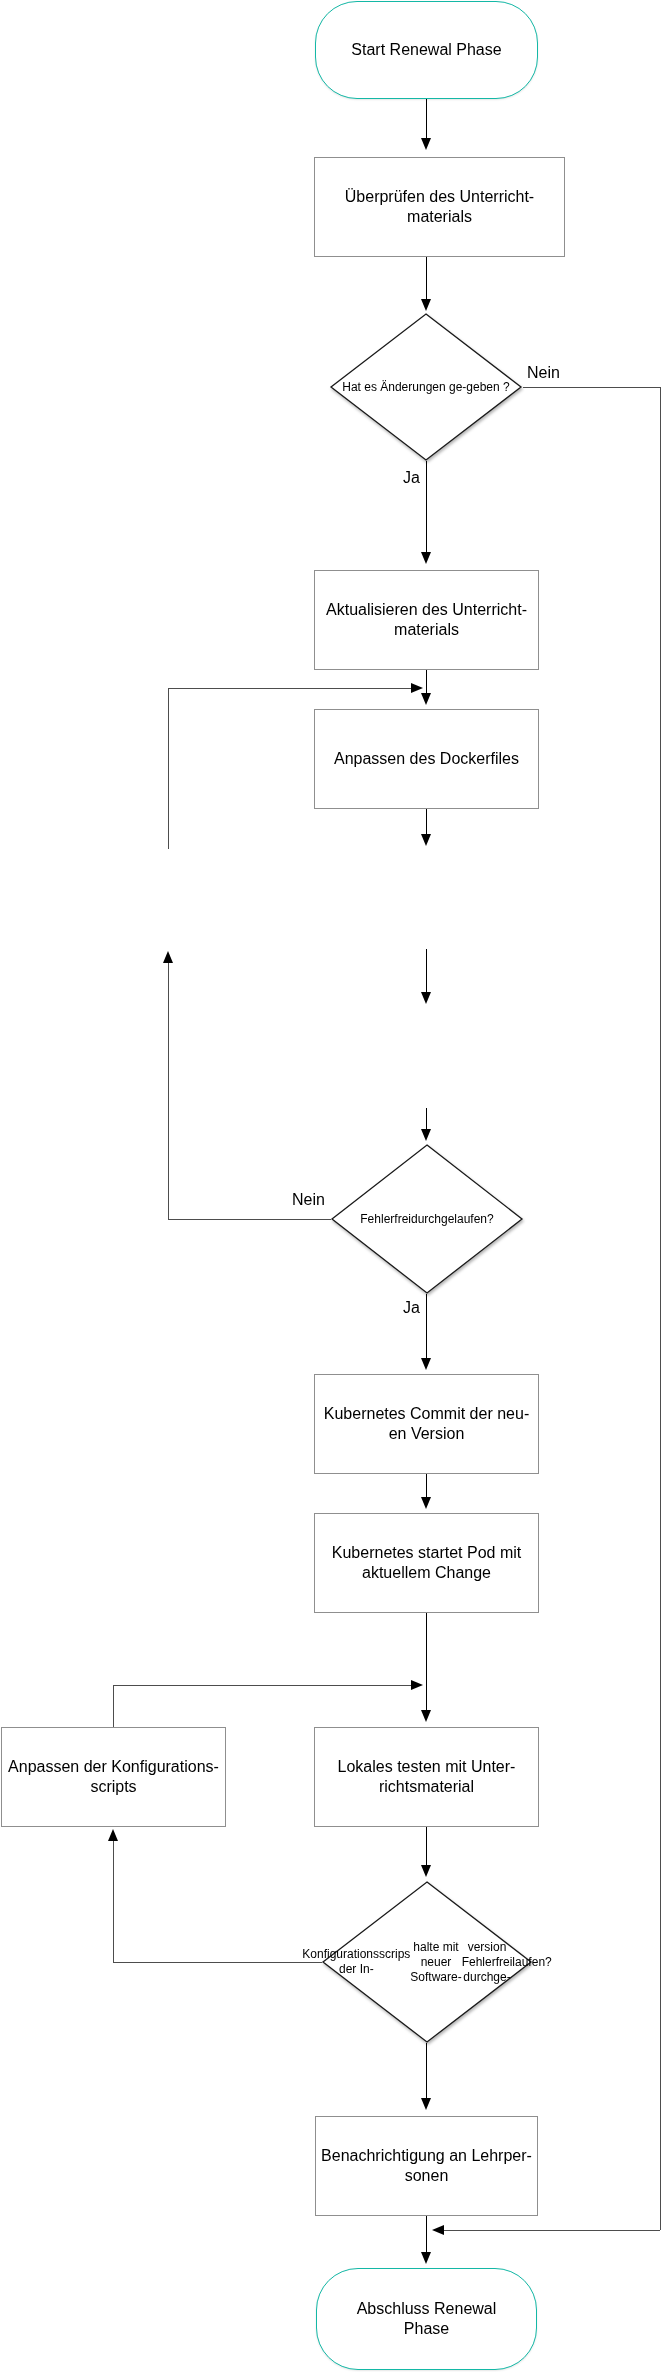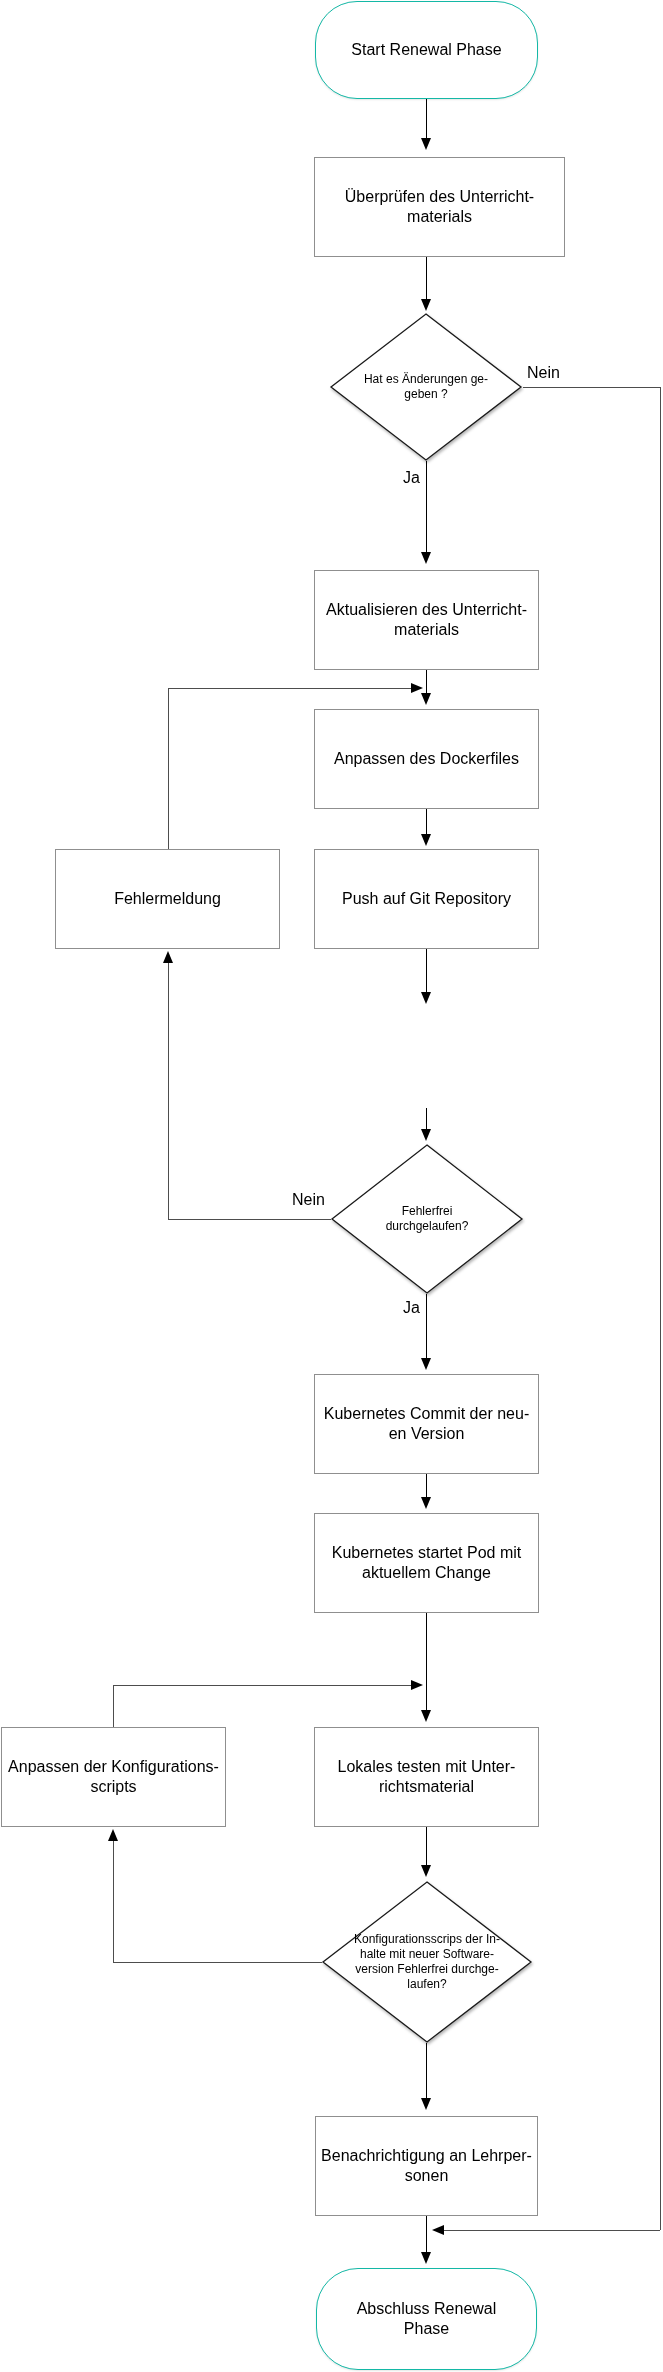--- a/index.html
+++ b/index.html
@@ -7,21 +7,21 @@
           font-family:"Liberation Sans",sans-serif;color:#000;overflow:hidden;}
   .node{position:absolute;display:flex;flex-direction:column;align-items:center;
         justify-content:center;text-align:center;font-size:16px;line-height:20px;
         box-sizing:border-box;background:#fff;}
   .rect{border:1px solid #8f8f8f;}
   .terminal{border:1px solid #14b8a6;border-radius:42px;box-shadow:0 1px 2px rgba(0,0,0,0.10);}
   .diamond{position:absolute;}
   .diamond svg{position:absolute;left:0;top:0;width:100%;height:100%;overflow:visible;
                filter:drop-shadow(1px 2px 1.5px rgba(0,0,0,0.30));}
   .diamond polygon{fill:#ffffff;stroke:#1a1a1a;stroke-width:1.3;}
-  .dtext{position:absolute;left:0;top:0;right:0;bottom:0;display:flex;flex-direction:column;
+  .dtext{position:absolute;left:0;top:0;right:0;bottom:0;display:flex;flex-direction:row;
          align-items:center;justify-content:center;text-align:center;font-size:12px;line-height:15px;}
   .tl{display:block;}
   .vl,.hl{position:absolute;background:#000;}
   .vl{width:1px;}
   .hl{height:1px;}
   .gray{background:#4d4d4d;}
   .ah{position:absolute;width:0;height:0;}
   .ah-down{border-left:5px solid transparent;border-right:5px solid transparent;border-top:12px solid #000;}
   .ah-up{border-left:5px solid transparent;border-right:5px solid transparent;border-bottom:12px solid #000;}
   .ah-right{border-top:5px solid transparent;border-bottom:5px solid transparent;border-left:12px solid #000;}
@@ -54,27 +54,21 @@
 
   <div class="node rect" style="left:314px;top:570px;width:225px;height:100px">
     <span class="tl">Aktualisieren des Unterricht-</span>
     <span class="tl">materials</span>
   </div>
 
   <div class="node rect" style="left:314px;top:709px;width:225px;height:100px">
     <span class="tl">Anpassen des Dockerfiles</span>
   </div>
 
-  <div class="node rect" style="left:55px;top:849px;width:225px;height:100px">
-    <span class="tl">Fehlermeldung</span>
-  </div>
 
-  <div class="node rect" style="left:314px;top:849px;width:225px;height:100px">
-    <span class="tl">Push auf Git Repository</span>
-  </div>
 
 
   <div class="diamond" style="left:331px;top:1144px;width:192px;height:150px">
     <svg viewBox="0 0 192 150" preserveAspectRatio="none">
       <polygon points="96,1 191,75 96,149 1,75"></polygon>
     </svg>
     <div class="dtext">
       <span class="tl">Fehlerfrei</span>
       <span class="tl">durchgelaufen?</span>
     </div>

